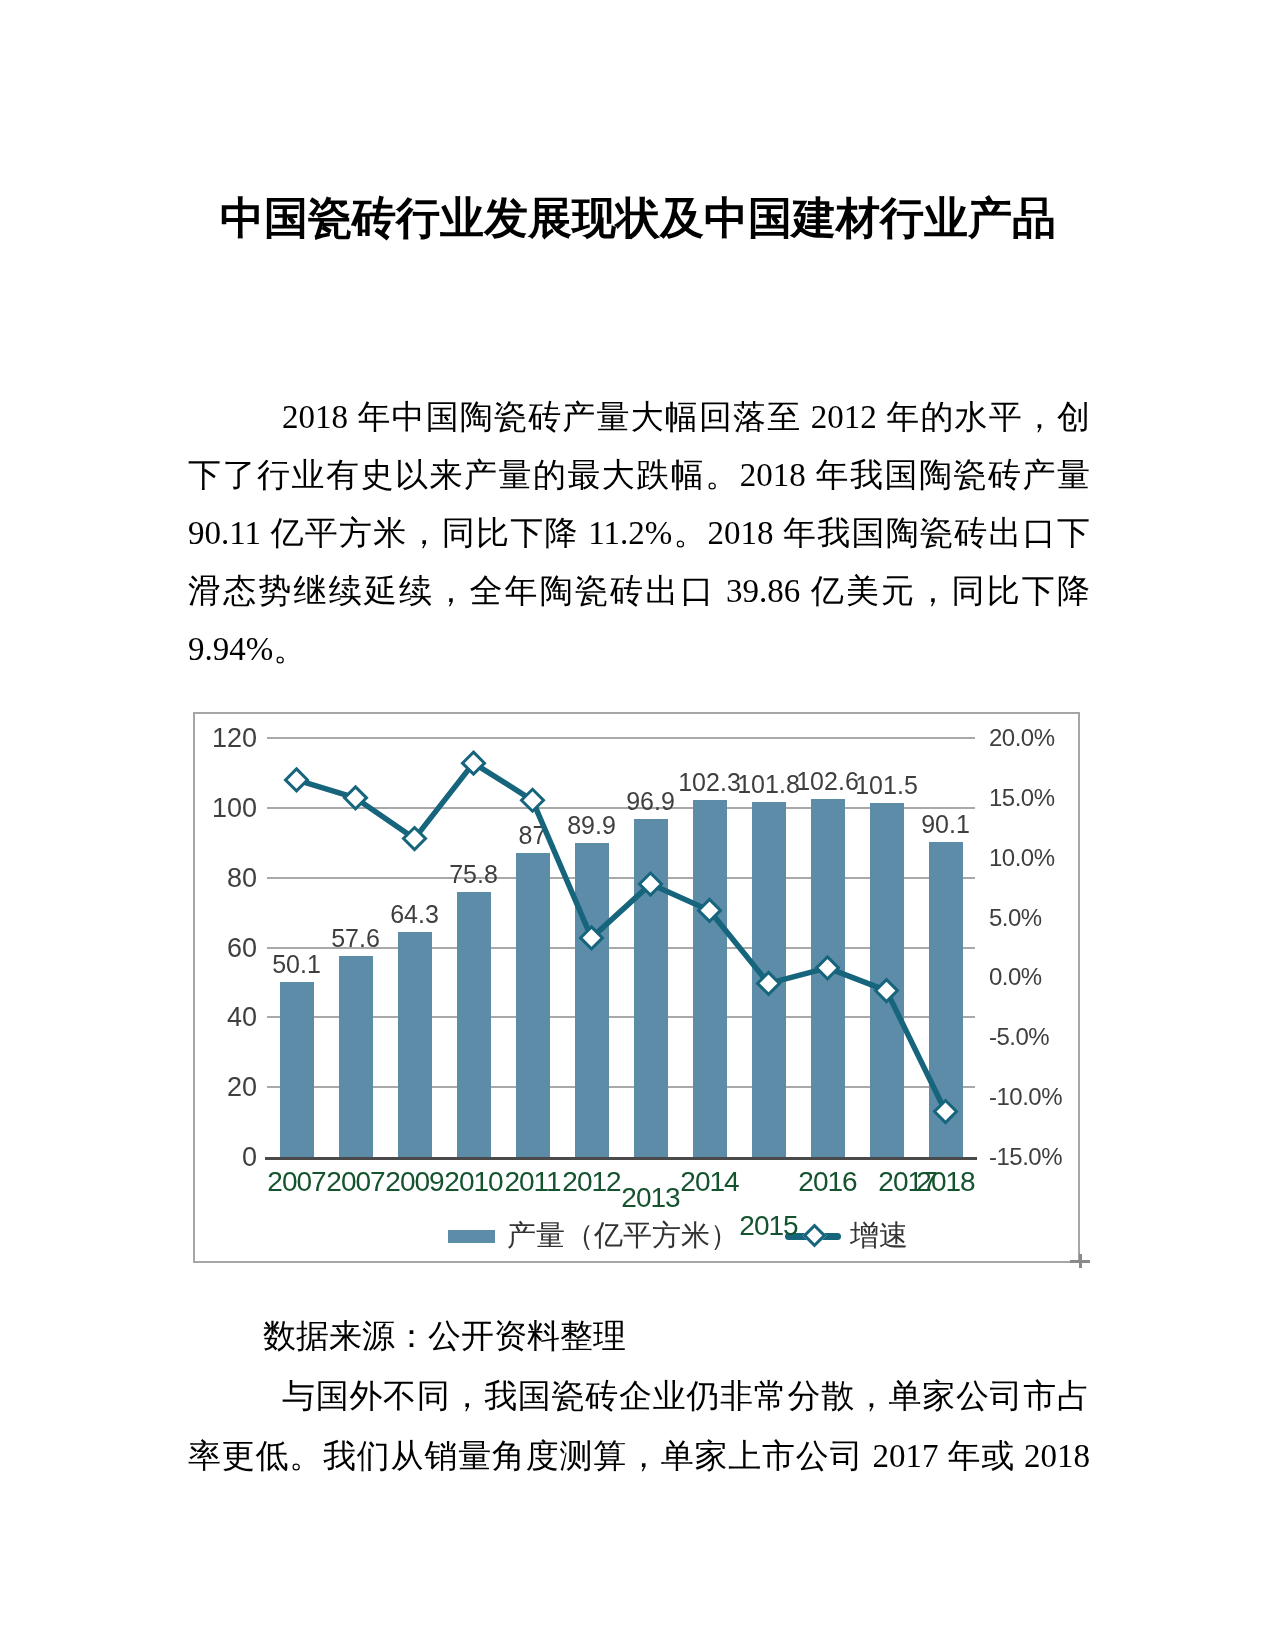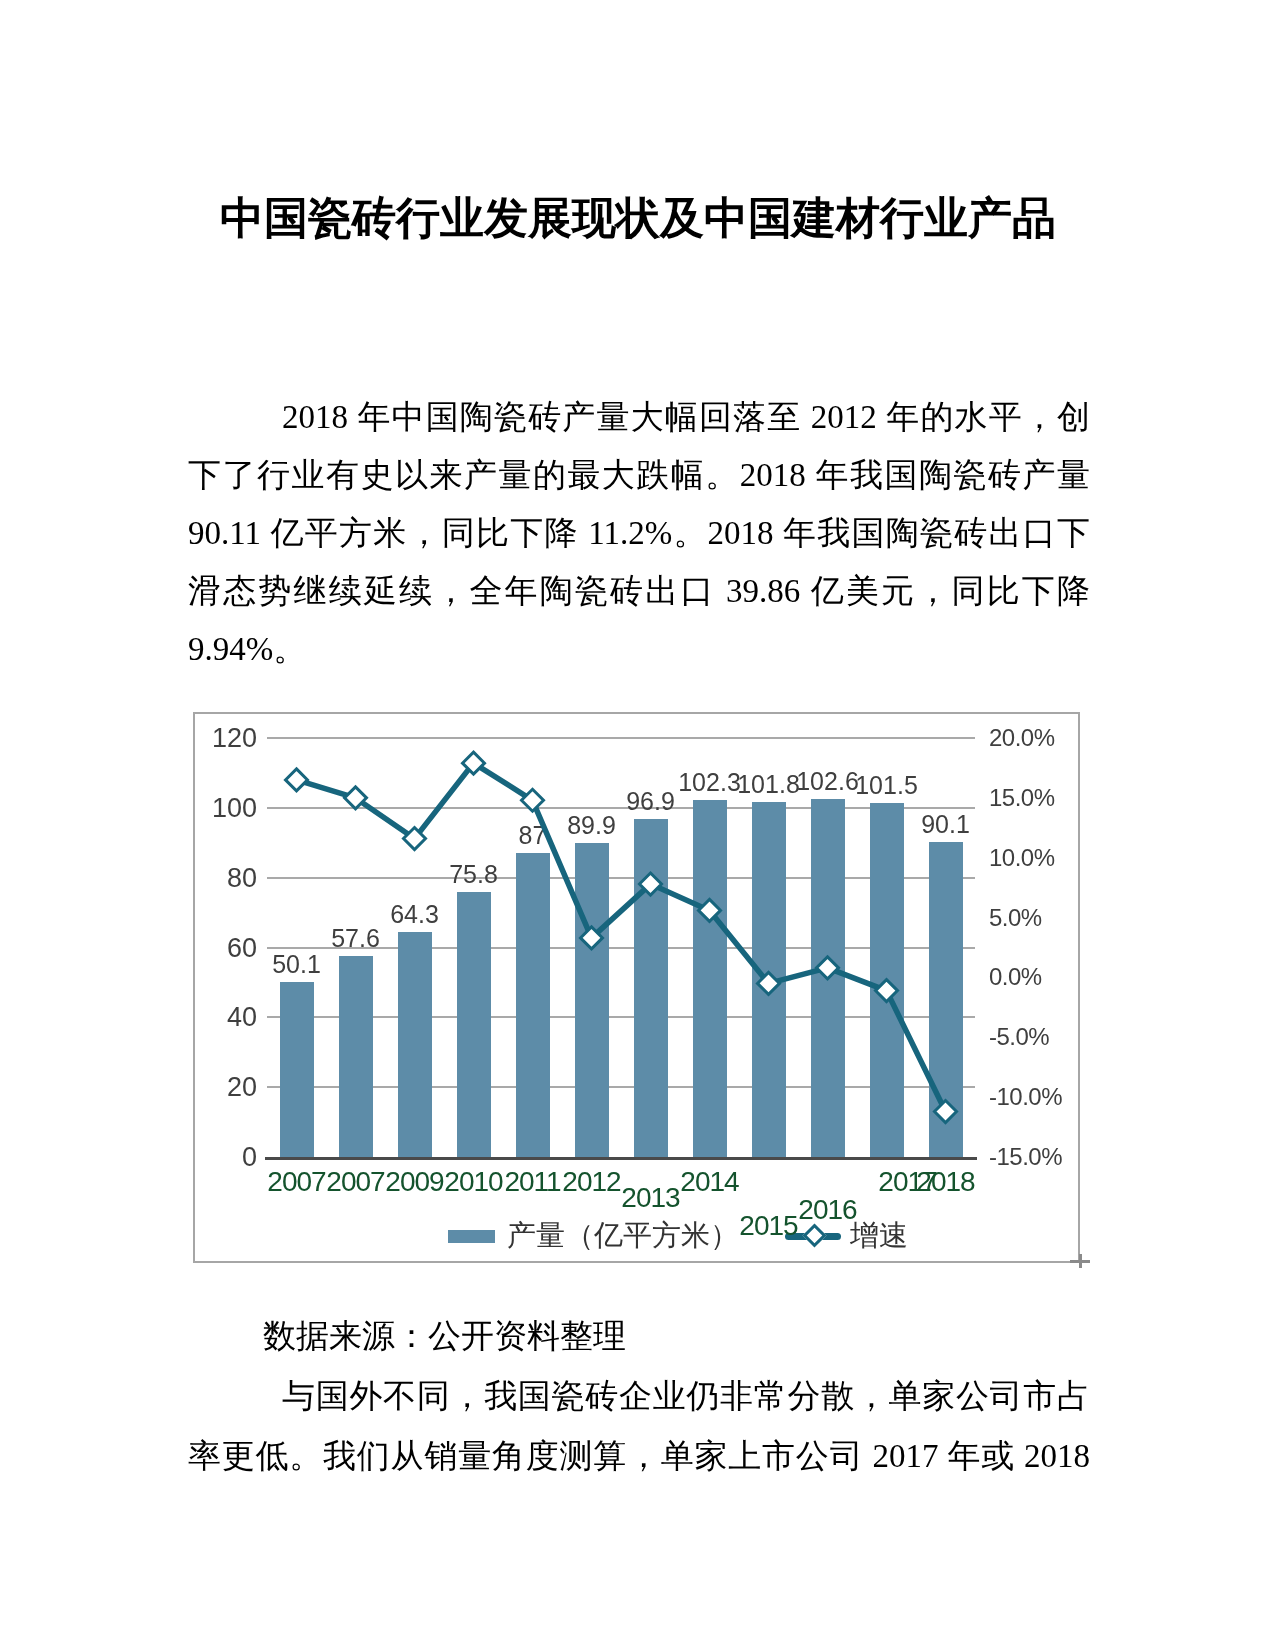--- a/index.html
+++ b/index.html
@@ -128,21 +128,21 @@
       <div class="blab" style="left: 409.5px; top: 71.6575px;">96.9</div>
       <div class="xlab" style="left: 415.5px; margin-top: 16px;">2013</div>
       <div class="bar" style="left: 497.5px; top: 85.8025px; height: 357.197px; background: rgb(93, 140, 168);"></div>
       <div class="blab" style="left: 468.5px; top: 52.8025px;">102.3</div>
       <div class="xlab" style="left: 474.5px;">2014</div>
       <div class="bar" style="left: 556.5px; top: 87.5483px; height: 355.452px; background: rgb(93, 140, 168);"></div>
       <div class="blab" style="left: 527.5px; top: 54.5483px;">101.8</div>
       <div class="xlab" style="left: 533.5px; margin-top: 44px;">2015</div>
       <div class="bar" style="left: 615.5px; top: 84.755px; height: 358.245px; background: rgb(93, 140, 168);"></div>
       <div class="blab" style="left: 586.5px; top: 51.755px;">102.6</div>
-      <div class="xlab" style="left: 592.5px; margin-top: 28px;">2016</div>
+      <div class="xlab" style="left: 592.5px;">2016</div>
       <div class="bar" style="left: 674.5px; top: 88.5958px; height: 354.404px; background: rgb(93, 140, 168);"></div>
       <div class="blab" style="left: 645.5px; top: 55.5958px;">101.5</div>
       <div class="xlab" style="left: 651.5px; padding-left: 21px;">2017</div>
       <div class="bar" style="left: 733.5px; top: 128.401px; height: 314.599px; background: rgb(93, 140, 168);"></div>
       <div class="blab" style="left: 704.5px; top: 95.4008px;">90.1</div>
       <div class="xlab" style="left: 710.5px;">2018</div>
       <div class="axisline" style="top: 443px; background: rgb(74, 74, 74);"></div>
       <svg width="883" height="547" viewBox="0 0 883 547" class="lineSvg">
         <polyline points="101.5,65.9 160.5,83.9 219.5,124.6 278.5,49.1 337.5,86.3 396.5,223.9 455.5,170.1 514.5,196.4 573.5,269.4 632.5,253.9 691.5,276.6 750.5,397.5" fill="none" stroke="#17657D" stroke-width="5.5" stroke-linejoin="round"></polyline>
         <path d="M 101.5 54.900000000000006 L 112.5 65.9 L 101.5 76.9 L 90.5 65.9 Z" fill="#FFFFFF" stroke="#17657D" stroke-width="3"></path>

